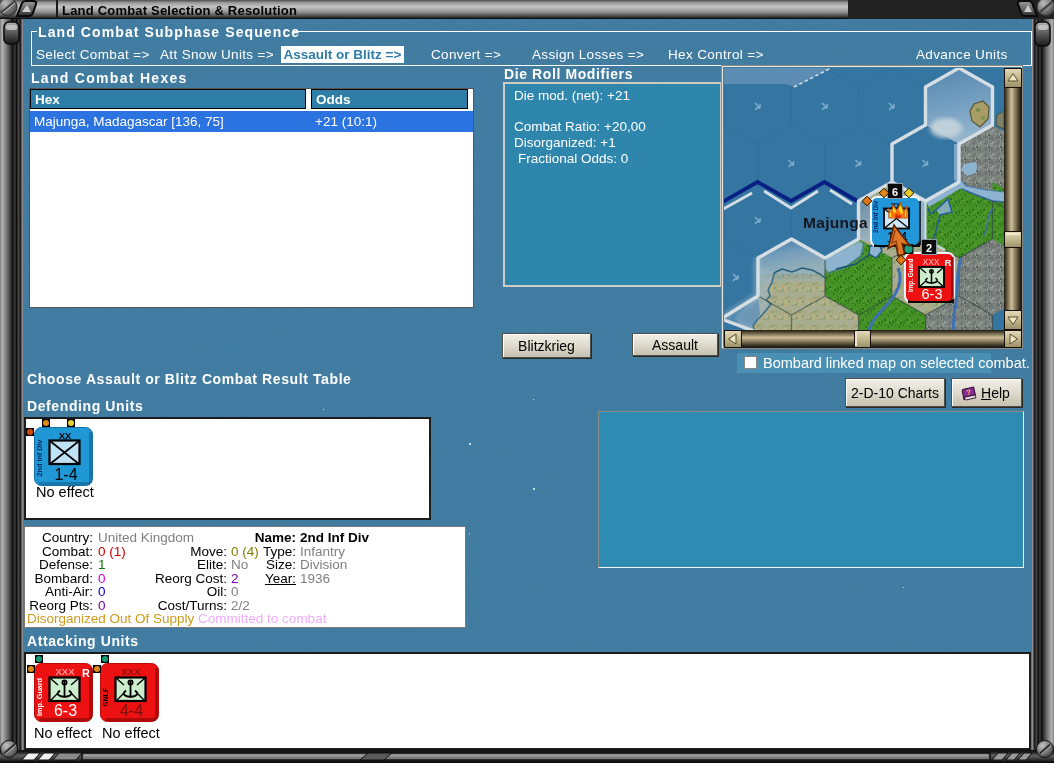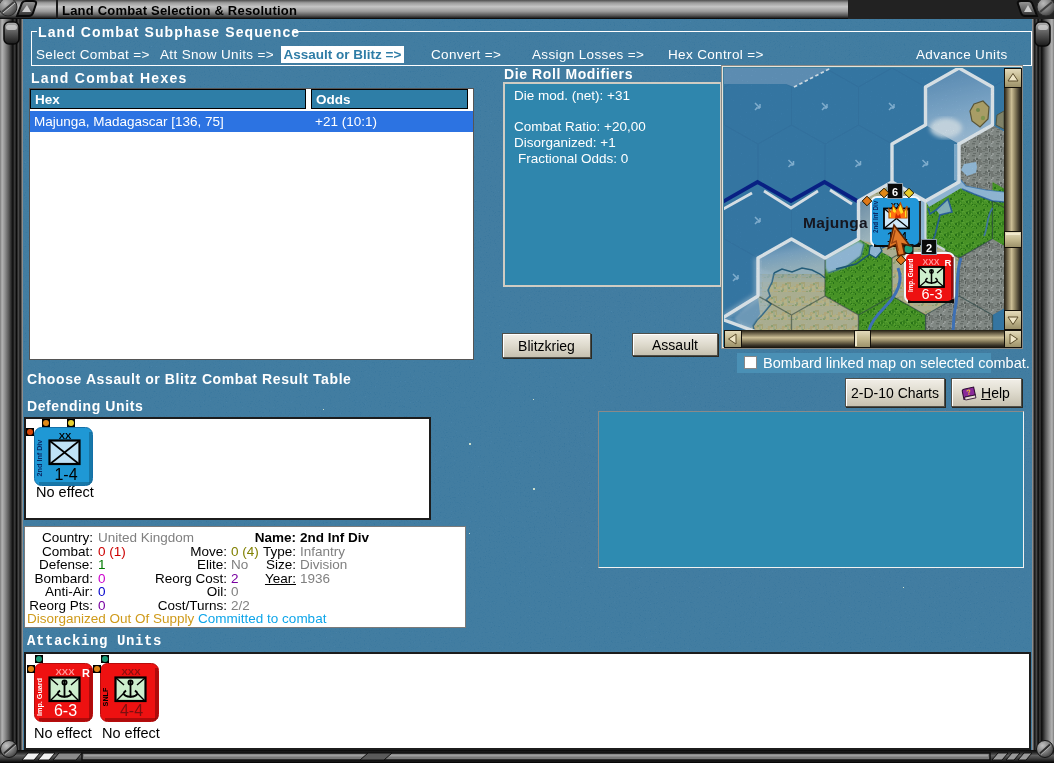--- a/index.html
+++ b/index.html
@@ -16,21 +16,21 @@
 #frameB{left:0;top:750px;width:1054px;height:13px;
  background:linear-gradient(#0a0a0a 0%,#222 18%,#606060 42%,#444 62%,#1a1a1a 86%,#000 100%);}
 
 #client{left:23px;top:19px;width:1009px;height:731px;background:#4083b0;}
 .wlab{position:absolute;color:#fff;font-weight:bold;font-size:14px;letter-spacing:0.6px;white-space:nowrap;}
 
 #grpbox{left:31px;top:31px;width:1001px;height:35px;border-left:1px solid #fff;border-bottom:1px solid #fff;border-right:1px solid #fff;}
 .step{position:absolute;top:47px;color:#fff;font-size:13.5px;letter-spacing:0.35px;white-space:nowrap;}
 #stephl{left:281px;top:46px;width:123px;height:17px;background:#fff;color:#2e7ca6;font-weight:bold;font-size:13.5px;text-align:center;line-height:17px;}
 
-#tbl{left:29px;top:88px;width:445px;height:272px;background:#fff;border:1px solid #555;}
+#tbl{left:29px;top:88px;width:445px;height:220px;background:#fff;border:1px solid #555;}
 .th{position:absolute;top:0;height:20px;background:#2e7ea7;color:#fff;font-weight:bold;font-size:13.5px;line-height:20px;padding-left:4px;border:1px solid #000;}
 #rowsel{position:absolute;top:22px;left:0;width:443px;height:21px;background:#2c73e2;color:#fff;font-size:13.5px;line-height:21px;}
 
 #diep{left:503px;top:82px;width:219px;height:205px;background:#2f86ad;border:2px solid #cfccc3;color:#fff;font-size:13.5px;}
 
 .btn{position:absolute;background:linear-gradient(#f2efe8 0%,#dedacd 50%,#c6c1b0 100%);border:1px solid #50504a;box-shadow:1px 1px 0 #2a2a24, inset 1px 1px 0 #fff;color:#000;font-size:14px;text-align:center;}
 
 #mapw{left:722px;top:66px;width:300px;height:282px;background:#40819f;border:1px solid #e6e4dc;outline:1px solid #8a8a86;}
 
 #cbband{left:737px;top:353px;width:254px;height:20px;background:#4a90b5;}
@@ -163,21 +163,21 @@
   <div class="th" style="left:0;width:276px;">Hex</div>
   <div class="th" style="left:281px;width:157px;">Odds</div>
   <div id="rowsel">
       <span style="position:absolute;left:4px;">Majunga, Madagascar [136, 75]</span>
       <span style="position:absolute;left:285px;">+21 (10:1)</span>
     </div>
 </div>
 
 <div class="wlab" style="left:504px;top:66px;">Die Roll Modifiers</div>
 <div class="abs" id="diep">
-  <div style="position:absolute;left:9px;top:4px;">Die mod. (net): +31</div>
+  <div style="position:absolute;left:9px;top:4px;">Die mod. (net): +21</div>
   <div style="position:absolute;left:9px;top:35px;">Combat Ratio: +20,00</div>
   <div style="position:absolute;left:9px;top:51px;">Disorganized: +1</div>
   <div style="position:absolute;left:13px;top:67px;">Fractional Odds: 0</div>
 </div>
 
 <div class="btn" style="left:502px;top:333px;width:89px;height:25px;line-height:25px;">Blitzkrieg</div>
 <div class="btn" style="left:632px;top:333px;width:86px;height:23px;line-height:23px;">Assault</div>
 
 <div class="abs" id="mapw"></div>
 <div class="abs" id="mapsvg" style="left:724px;top:68px;width:280px;height:262px;overflow:hidden;"><svg width="280" height="262" viewBox="0 0 280 262" xmlns="http://www.w3.org/2000/svg">
@@ -623,24 +623,24 @@
 <div class="srow" style="right:239px;top:71.5px;">Cost/Turns:</div>
     <div class="srow" style="left:207px;top:71.5px;color:#808080;">2/2</div>
 <div class="srow" style="right:170px;top:4px;font-weight:bold;">Name:</div>
     <div class="srow" style="left:276px;top:4px;font-weight:bold;">2nd Inf Div</div>
 <div class="srow" style="right:170px;top:17.5px;">Type:</div>
     <div class="srow" style="left:276px;top:17.5px;color:#808080;">Infantry</div>
 <div class="srow" style="right:170px;top:31px;">Size:</div>
     <div class="srow" style="left:276px;top:31px;color:#808080;">Division</div>
 <div class="srow" style="right:170px;top:44.5px;text-decoration:underline;">Year:</div>
     <div class="srow" style="left:276px;top:44.5px;color:#808080;">1936</div>
-<div class="srow" style="left:3px;top:85px;"><span style="color:#cf9a1a;">Disorganized Out Of Supply </span><span style="color:#0ea5e9;">Committed to combat</span></div>
+<div class="srow" style="left:3px;top:85px;"><span style="color:#cf9a1a;">Disorganized Out Of Supply </span><span style="color:#f0abfc;">Committed to combat</span></div>
 </div>
 
-<div class="wlab" style="left:27px;top:633px;font-family:Liberation Mono, monospace;">Attacking Units</div>
+<div class="wlab" style="left:27px;top:633px;">Attacking Units</div>
 <div class="abs" id="attp"></div>
 
 <div class="abs" style="left:34px;top:663px;width:59px;height:59px;"><svg width="59" height="59" xmlns="http://www.w3.org/2000/svg">
 <rect x="0.5" y="0.5" width="58" height="58" rx="7" fill="#ee1111" stroke="#b80c0c" stroke-width="1"></rect>
 <rect x="55" y="5" width="3" height="51" fill="#7a0808" opacity="0.55"></rect>
 <rect x="5" y="55" width="51" height="3" fill="#7a0808" opacity="0.55"></rect>
 <text x="31" y="12" text-anchor="middle" font-size="9.5" font-weight="bold" fill="#ff9898" font-family="Liberation Sans">XXX</text>
 <text x="52" y="13.5" text-anchor="middle" font-size="11" font-weight="bold" fill="#fff" font-family="Liberation Sans">R</text>
 <rect x="15.5" y="14.5" width="30" height="23.5" fill="#cdeecd" stroke="#000" stroke-width="2.2"></rect>
 <path d="M 16,15 L 24,22 M 45,15 L 37,22 M 16,38 L 24,30 M 45,38 L 37,30" stroke="#000" stroke-width="1.4" fill="none"></path>

